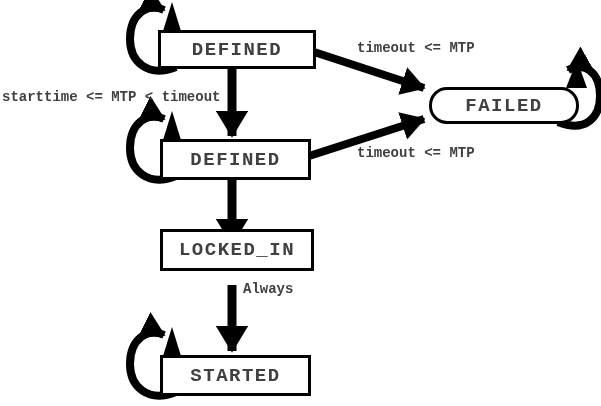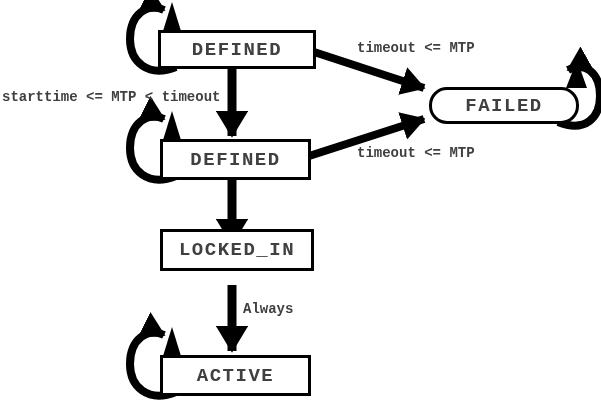--- a/index.html
+++ b/index.html
@@ -19,21 +19,21 @@
   .st-started  {left:160px;top:139px;width:145px;height:35px;}
   .st-lockedin {left:160px;top:229px;width:148px;height:36px;}
   .st-active   {left:160px;top:355px;width:145px;height:35px;}
   .elabel{
     position:absolute;font-weight:bold;font-size:14px;white-space:nowrap;z-index:3;
   }
   .el-def-fail {left:357px;top:40px;}
   .el-def-start{left:2px;  top:89px;text-align:right;}
   .el-start-fail{left:357px;top:145px;}
   .el-start-lock{left:242px;top:190px;}
-  .el-lock-act {left:243px;top:301px;}
+  .el-lock-act {left:243px;top:281px;}
   svg .edge{stroke:#000;fill:none;}
 </style>
 </head>
 <body>
 
 <div class="stage">
 
   <svg class="layer" width="601" height="406" viewBox="0 0 601 406">
     <defs>
       <marker id="ah" viewBox="0 0 3 3.6" markerWidth="3" markerHeight="3.6" refX="2.8" refY="1.8" orient="auto" markerUnits="strokeWidth">
@@ -66,21 +66,21 @@
   <div class="state st-failed">
     <span>FAILED</span>
   </div>
   <div class="state st-started">
     <span>DEFINED</span>
   </div>
   <div class="state st-lockedin">
     <span>LOCKED_IN</span>
   </div>
   <div class="state st-active">
-    <span>ACTIVE</span>
+    <span>STARTED</span>
   </div>
 
   <div class="elabel el-def-fail">timeout &lt;= MTP</div>
   <div class="elabel el-def-start">starttime &lt;= MTP &lt; timeout</div>
   <div class="elabel el-start-fail">timeout &lt;= MTP</div>
   <div class="elabel el-lock-act">Always</div>
 
 </div>
 
 </body></html>

